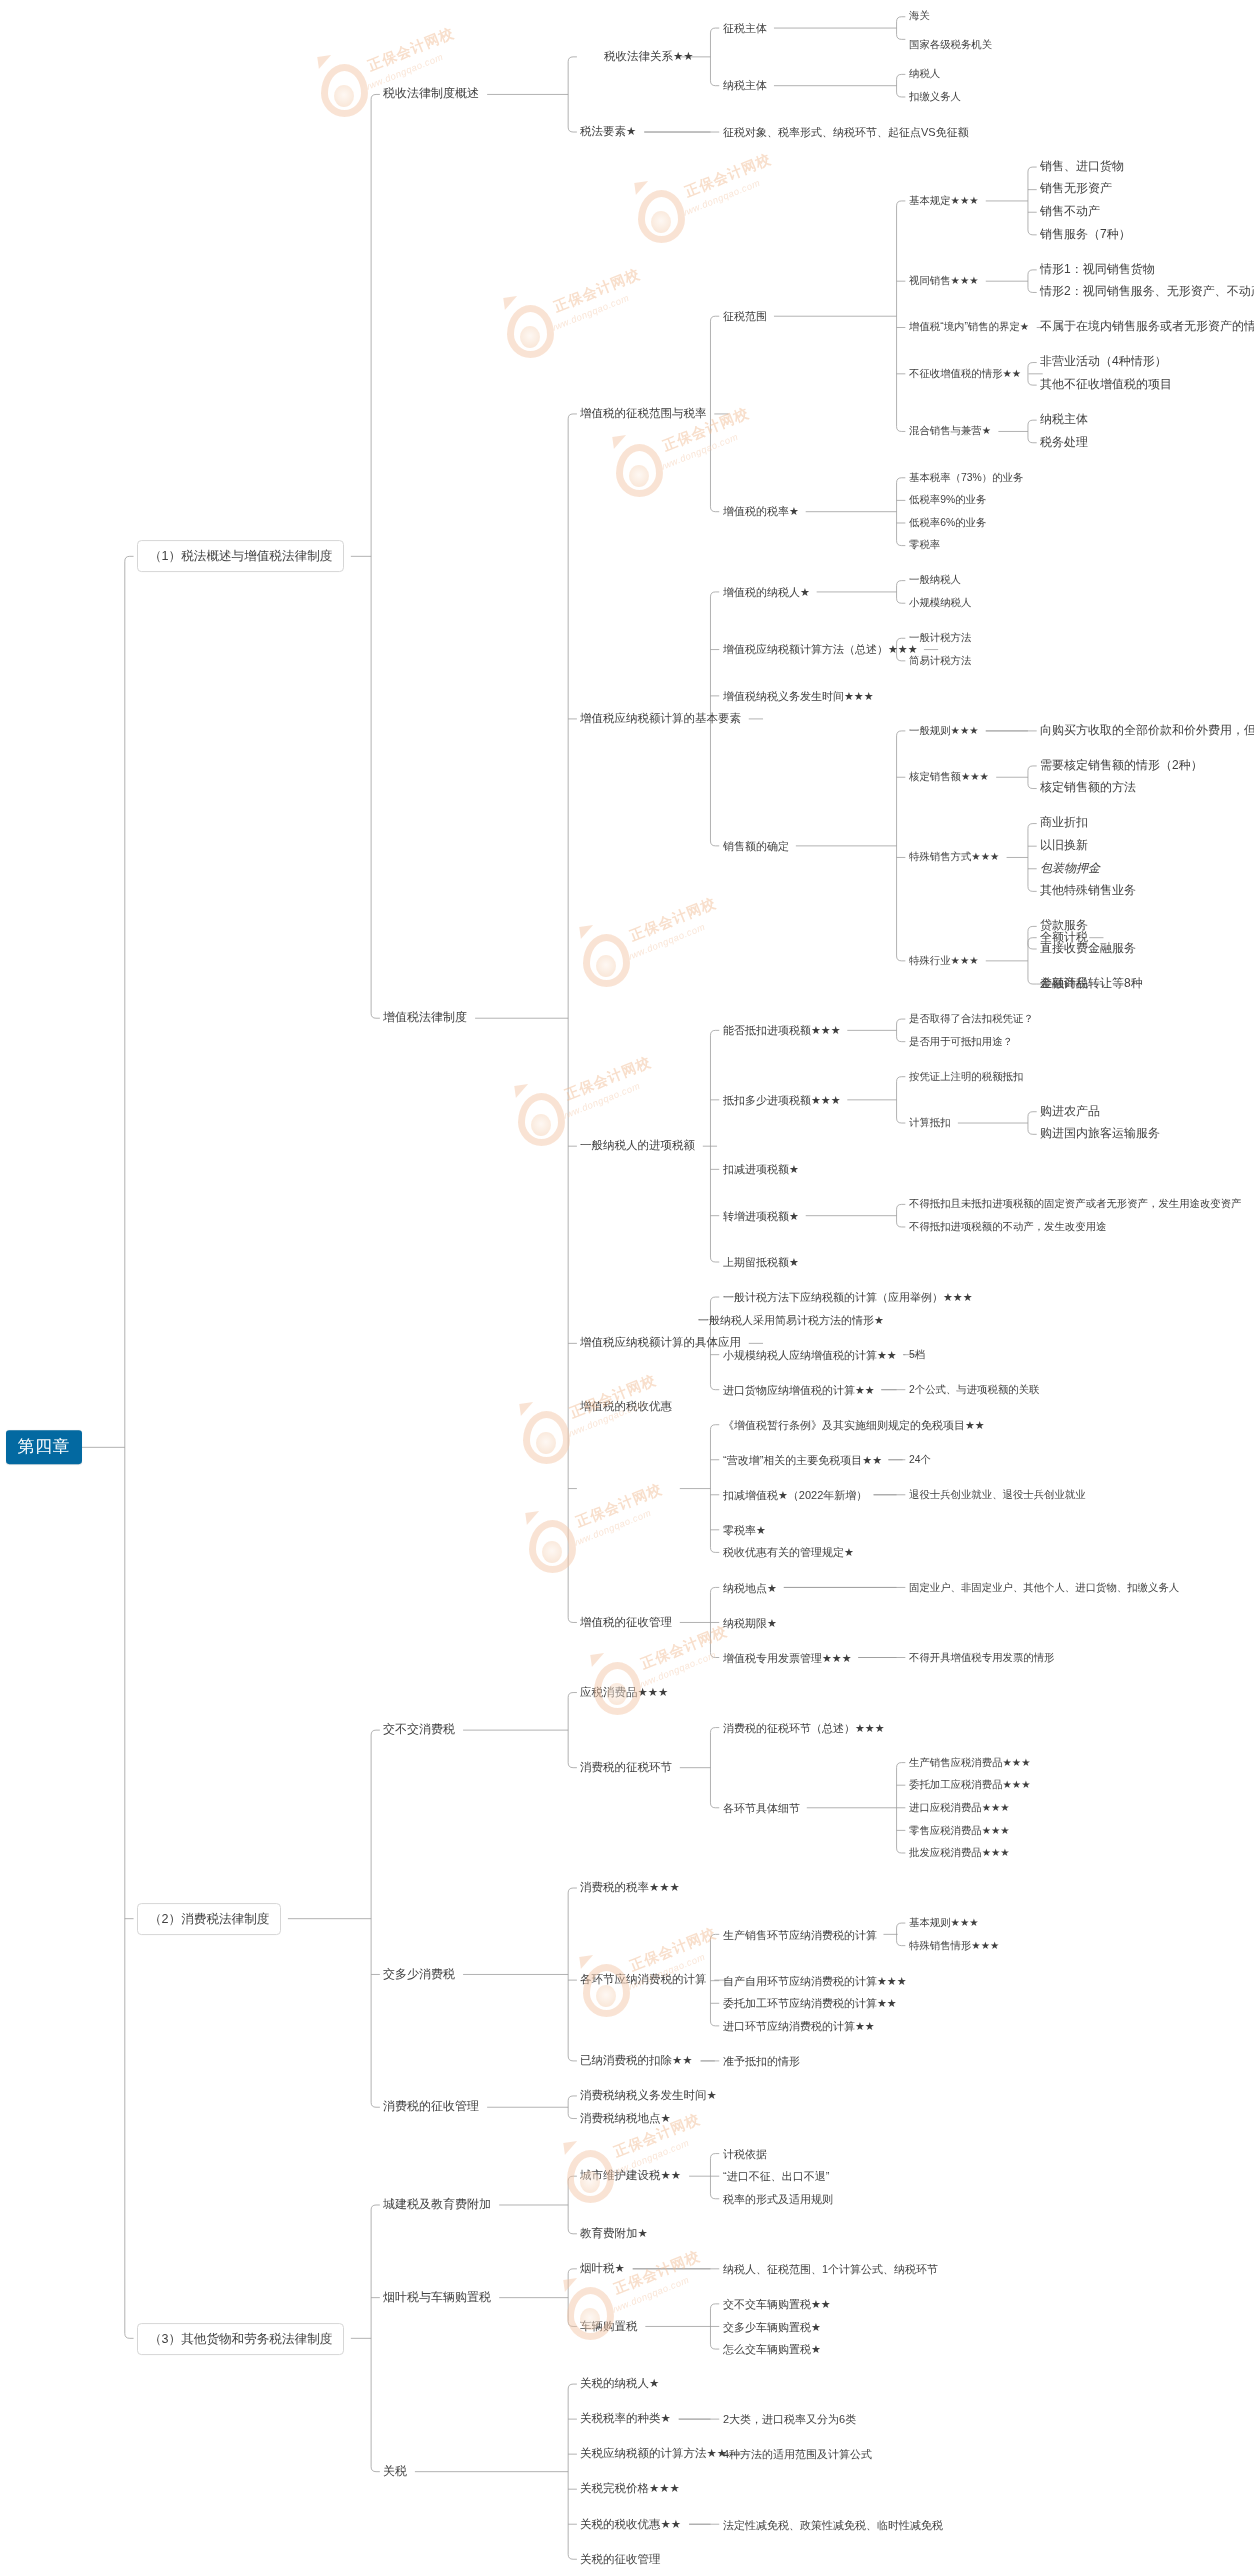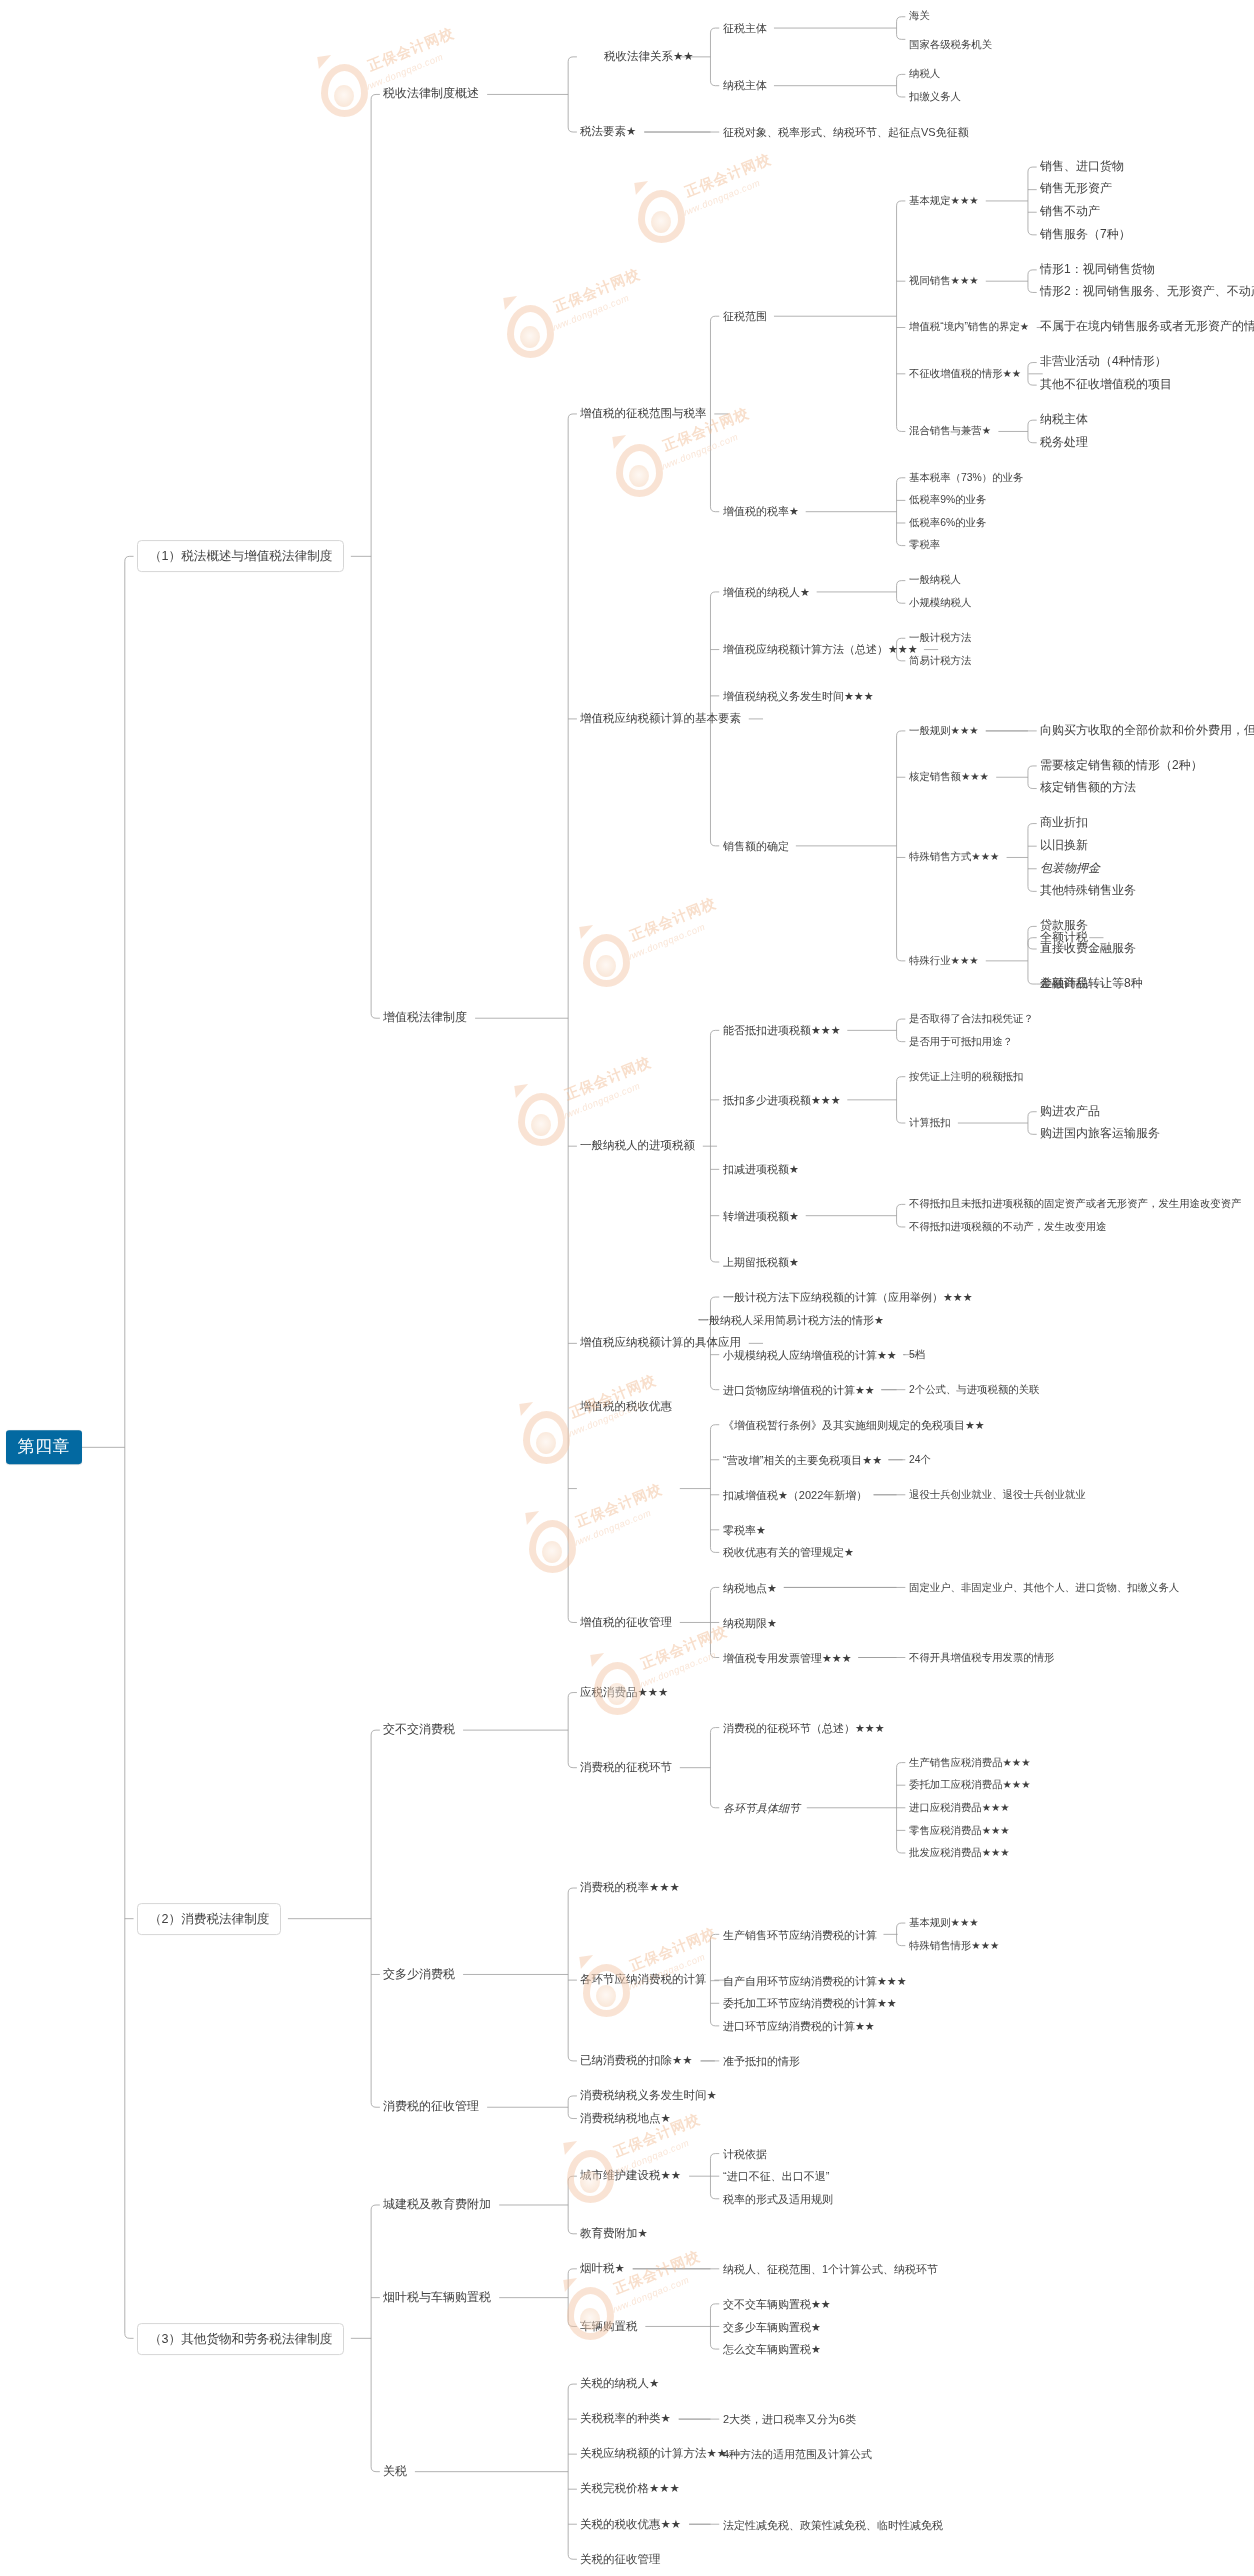--- a/index.html
+++ b/index.html
@@ -450,21 +450,21 @@
       <div class="node lvl-4" style="left: 723px; top: 1588px;"><span class="txt">纳税地点★</span></div>
       <div class="node lvl-5" style="left: 909px; top: 1588px;"><span class="txt">固定业户、非固定业户、其他个人、进口货物、扣缴义务人</span></div>
       <div class="node lvl-4" style="left: 723px; top: 1623px;"><span class="txt">纳税期限★</span></div>
       <div class="node lvl-4" style="left: 723px; top: 1658px;"><span class="txt">增值税专用发票管理★★★</span></div>
       <div class="node lvl-5" style="left: 909px; top: 1658px;"><span class="txt">不得开具增值税专用发票的情形</span></div>
       <div class="node lvl-1" style="left: 137px; top: 1919px;"><span class="txt">（2）消费税法律制度</span></div>
       <div class="node lvl-2" style="left: 383px; top: 1730px;"><span class="txt">交不交消费税</span></div>
       <div class="node lvl-3" style="left: 580px; top: 1693px;"><span class="txt">应税消费品★★★</span></div>
       <div class="node lvl-3" style="left: 580px; top: 1768px;"><span class="txt">消费税的征税环节</span></div>
       <div class="node lvl-4" style="left: 723px; top: 1728px;"><span class="txt">消费税的征税环节（总述）★★★</span></div>
-      <div class="node lvl-4" style="left: 723px; top: 1808px; font-style: italic;"><span class="txt">各环节具体细节</span></div>
+      <div class="node lvl-4" style="left: 723px; top: 1808px;"><span class="txt">各环节具体细节</span></div>
       <div class="node lvl-5" style="left: 909px; top: 1763px;"><span class="txt">生产销售应税消费品★★★</span></div>
       <div class="node lvl-5" style="left: 909px; top: 1785px;"><span class="txt">委托加工应税消费品★★★</span></div>
       <div class="node lvl-5" style="left: 909px; top: 1808px;"><span class="txt">进口应税消费品★★★</span></div>
       <div class="node lvl-5" style="left: 909px; top: 1831px;"><span class="txt">零售应税消费品★★★</span></div>
       <div class="node lvl-5" style="left: 909px; top: 1853px;"><span class="txt">批发应税消费品★★★</span></div>
       <div class="node lvl-2" style="left: 383px; top: 1975px;"><span class="txt">交多少消费税</span></div>
       <div class="node lvl-3" style="left: 580px; top: 1888px;"><span class="txt">消费税的税率★★★</span></div>
       <div class="node lvl-3" style="left: 580px; top: 1980px;"><span class="txt">各环节应纳消费税的计算</span></div>
       <div class="node lvl-4" style="left: 723px; top: 1935px;"><span class="txt">生产销售环节应纳消费税的计算</span></div>
       <div class="node lvl-5" style="left: 909px; top: 1923px;"><span class="txt">基本规则★★★</span></div>

